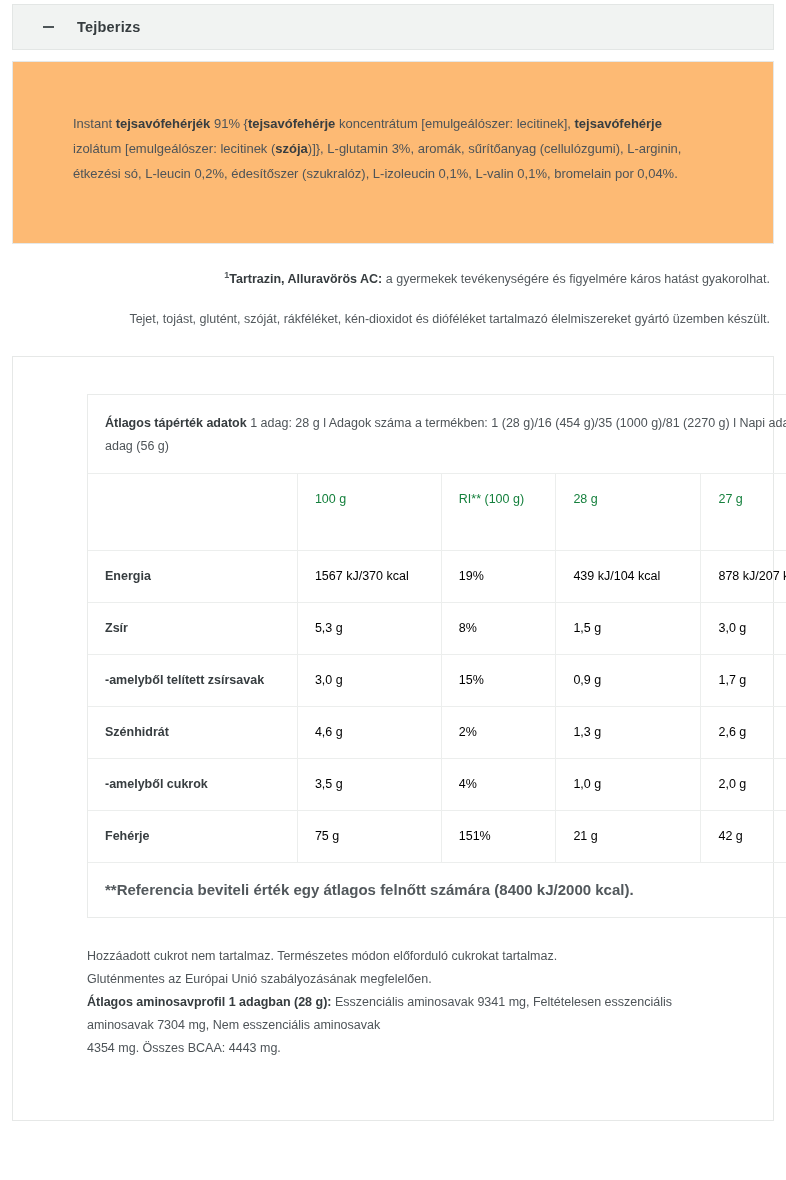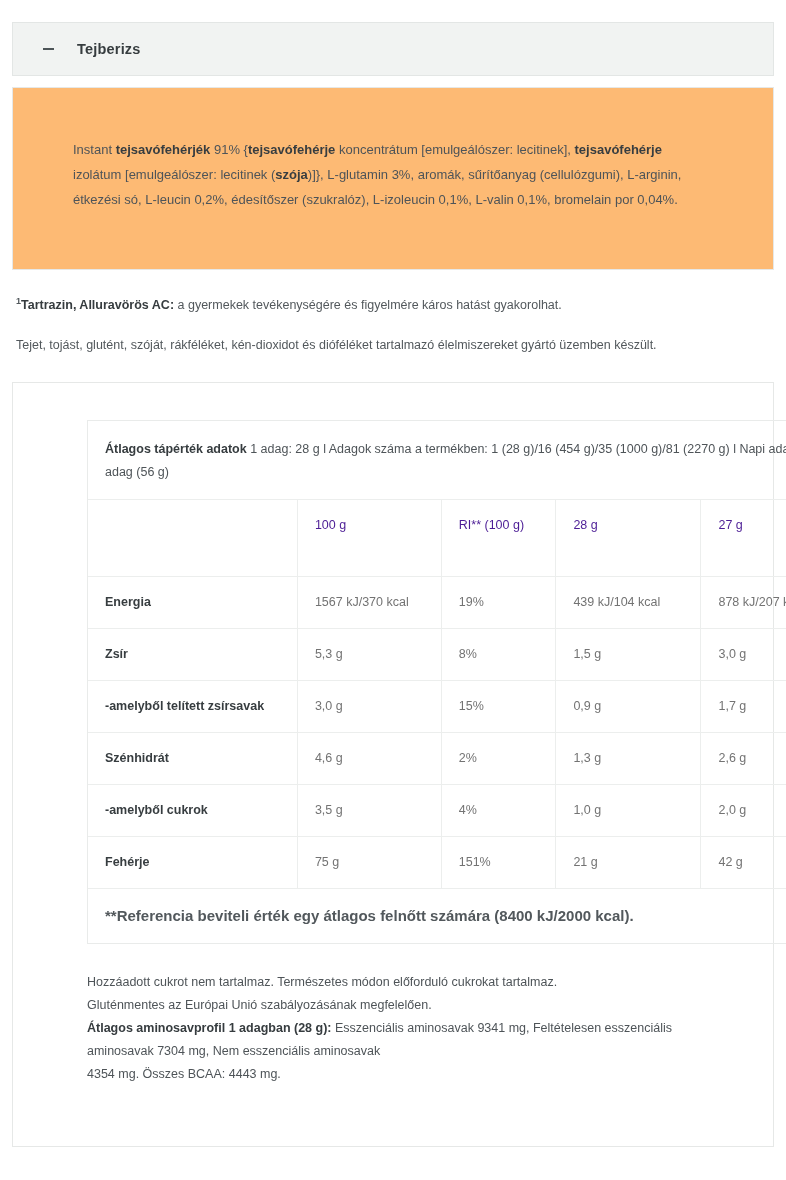--- a/index.html
+++ b/index.html
@@ -16,24 +16,24 @@
   }
 
   .page {
     width: 786px;
     box-sizing: border-box;
     padding: 0;
   }
 
   
   .accordion-header {
-    margin: 22px 12px 0 12px;
+    margin: 4px 12px 0 12px;
     background: #f1f3f2;
     border: 1px solid #e3e6e5;
-    height: 54px;
+    height: 46px;
     display: flex;
     align-items: center;
     box-sizing: border-box;
   }
   .toggle-icon {
     width: 26px;
     margin-left: 22px;
     display: flex;
     align-items: center;
     justify-content: center;
@@ -72,20 +72,21 @@
   }
   .ingredients-text b { color: #373d40; font-weight: bold; }
 
   
   .note {
     font-size: 12.5px;
     line-height: 20px;
     color: #52585c;
     margin: 21px 12px 0 12px;
     padding: 0 4px;
+    text-align: right;
   }
   .note b { color: #363c3f; font-weight: bold; }
   .note sup { font-size: 9px; vertical-align: super; font-weight: bold; }
   .note.second { margin-top: 20px; }
 
   
   .nutrition-panel {
     margin: 27px 12px 18px 12px;
     border: 1px solid #e6e8e7;
     background: #ffffff;
@@ -123,28 +124,28 @@
 
   table.nutrition th,
   table.nutrition td {
     border-top: 1px solid #eceeed;
     border-right: 1px solid #eceeed;
     padding: 16px 14px 16px 17px;
     text-align: left;
     vertical-align: top;
     line-height: 19px;
     font-weight: normal;
-    color: #737373;
+    color: #000000;
   }
   table.nutrition th:last-child,
   table.nutrition td:last-child { border-right: none; }
 
   table.nutrition thead th {
     height: 44px;
-    color: #4c1d95;
+    color: #15803d;
   }
   table.nutrition thead th.empty { border-right: 1px solid #eceeed; }
 
   table.nutrition tbody th.rowlabel {
     font-weight: bold;
     color: #373d40;
   }
 
   .table-footnote {
     border-top: 1px solid #eceeed;

